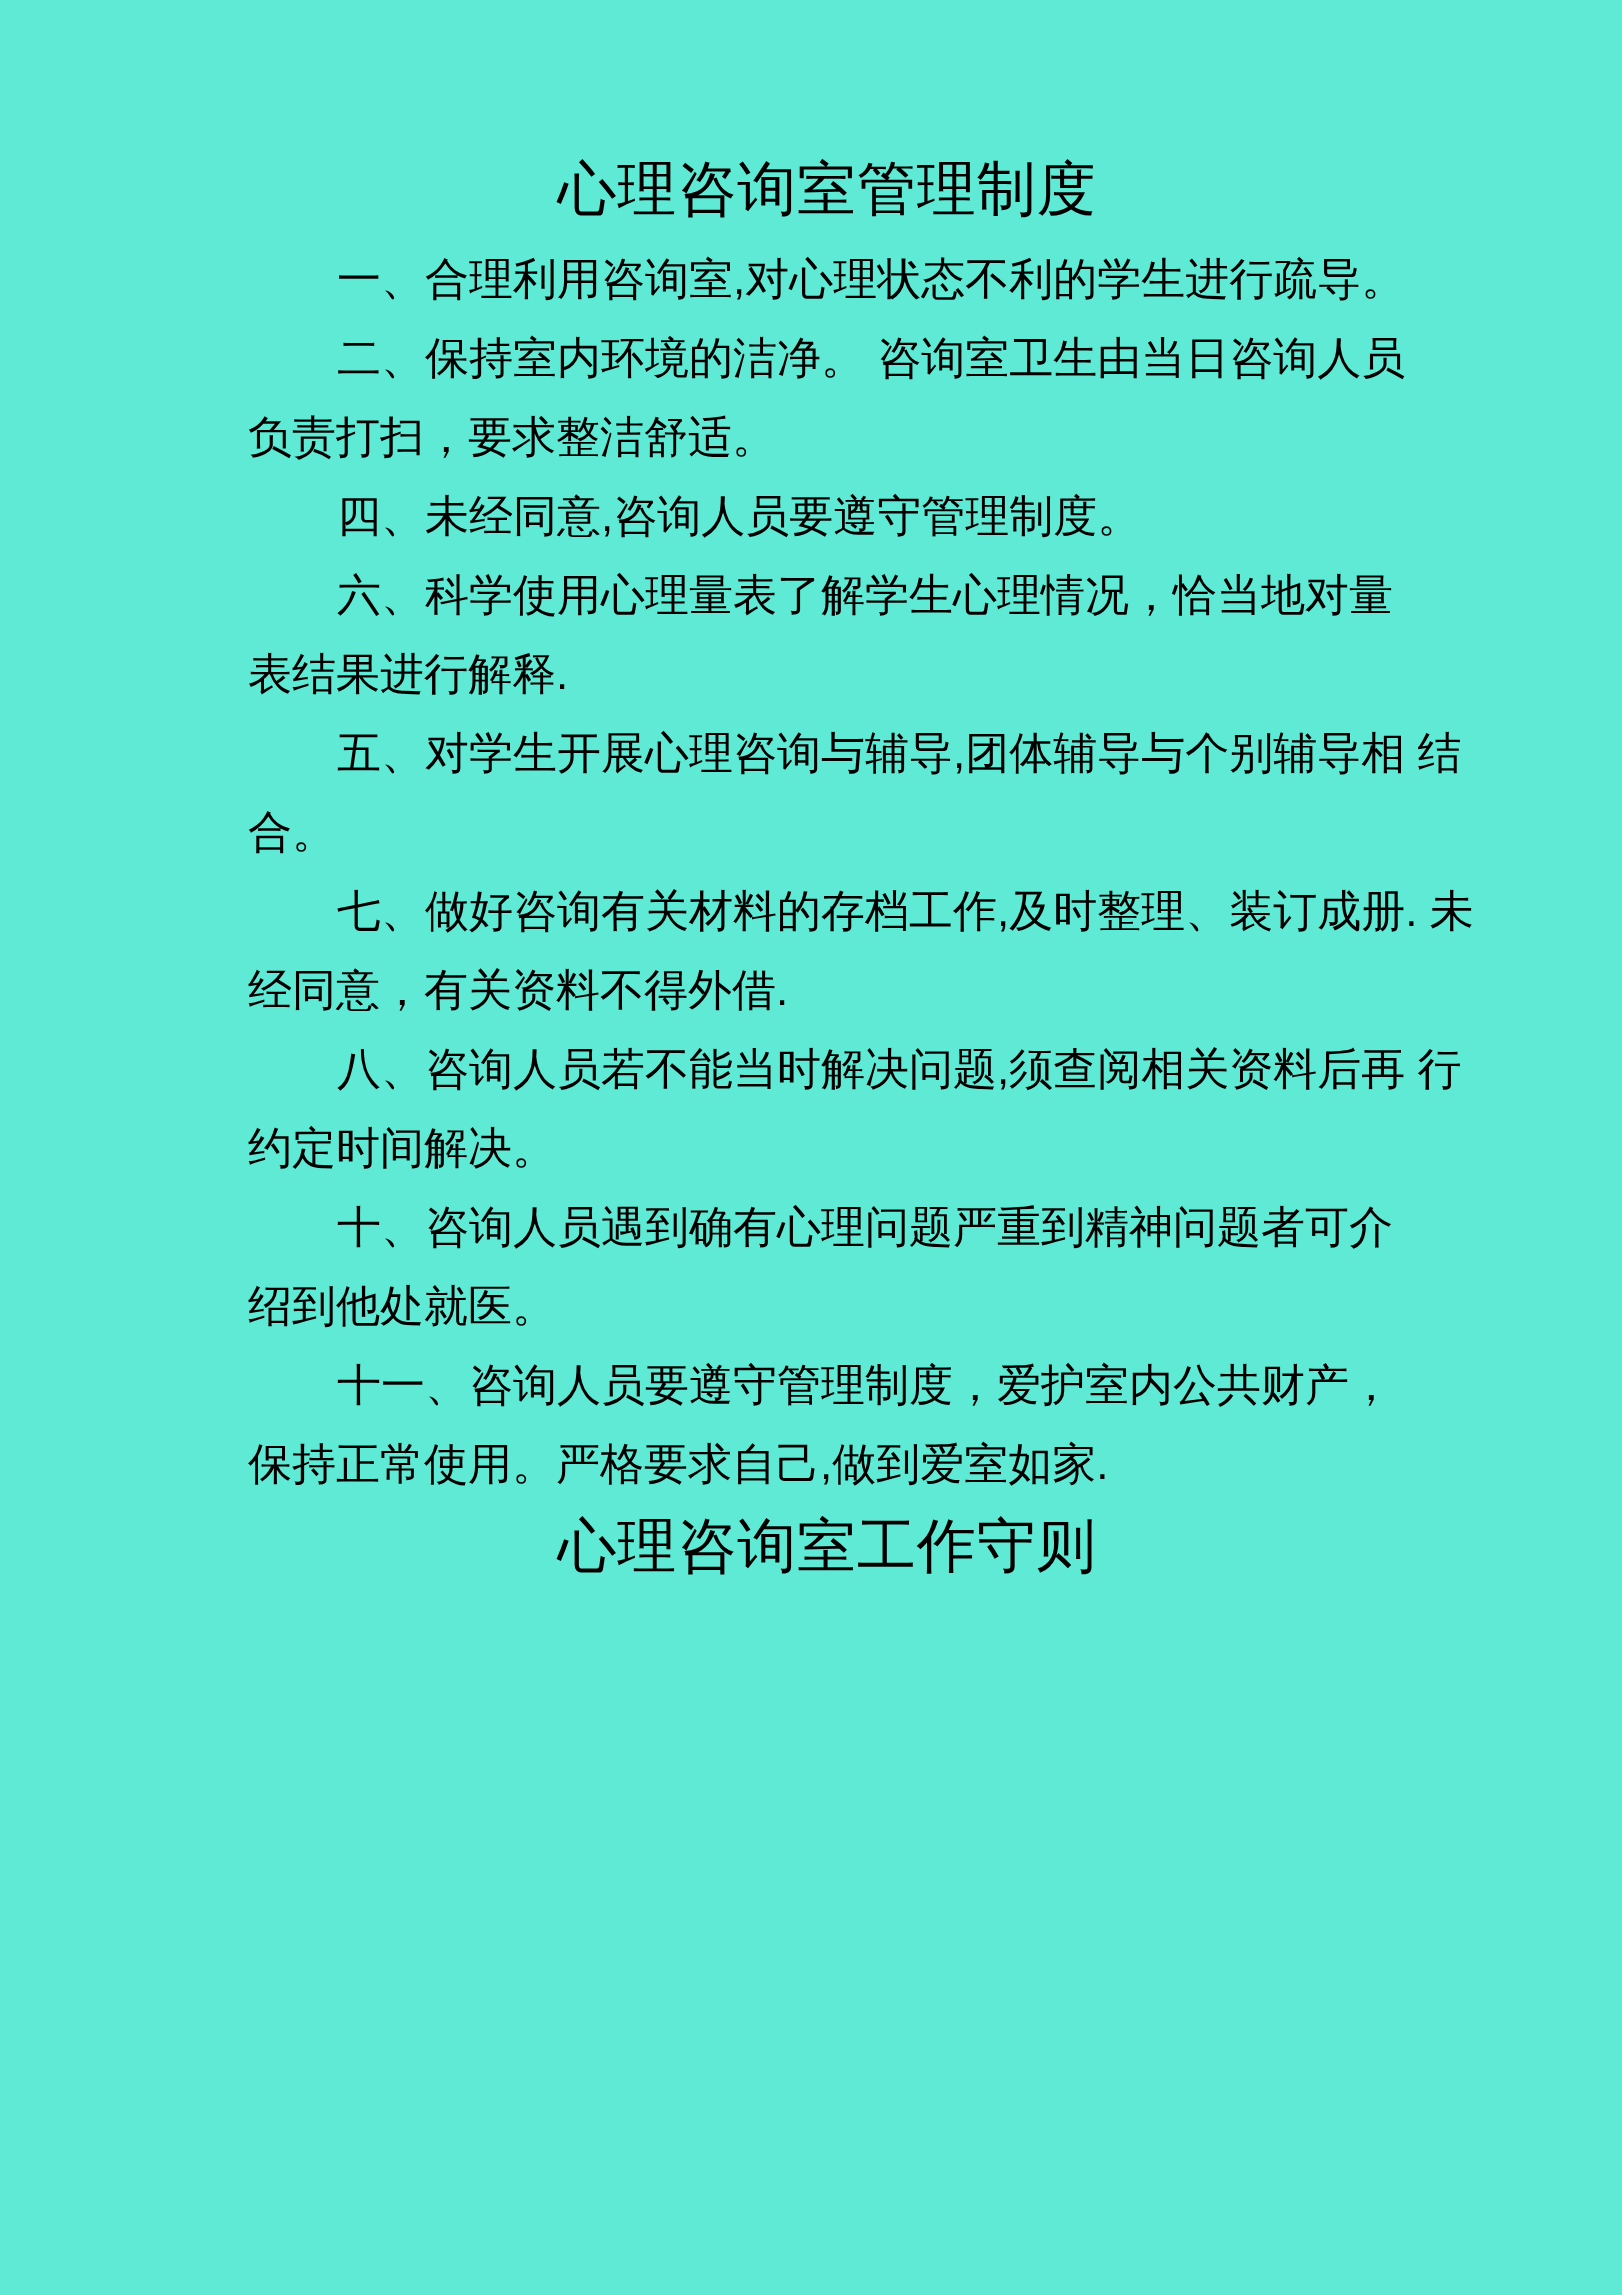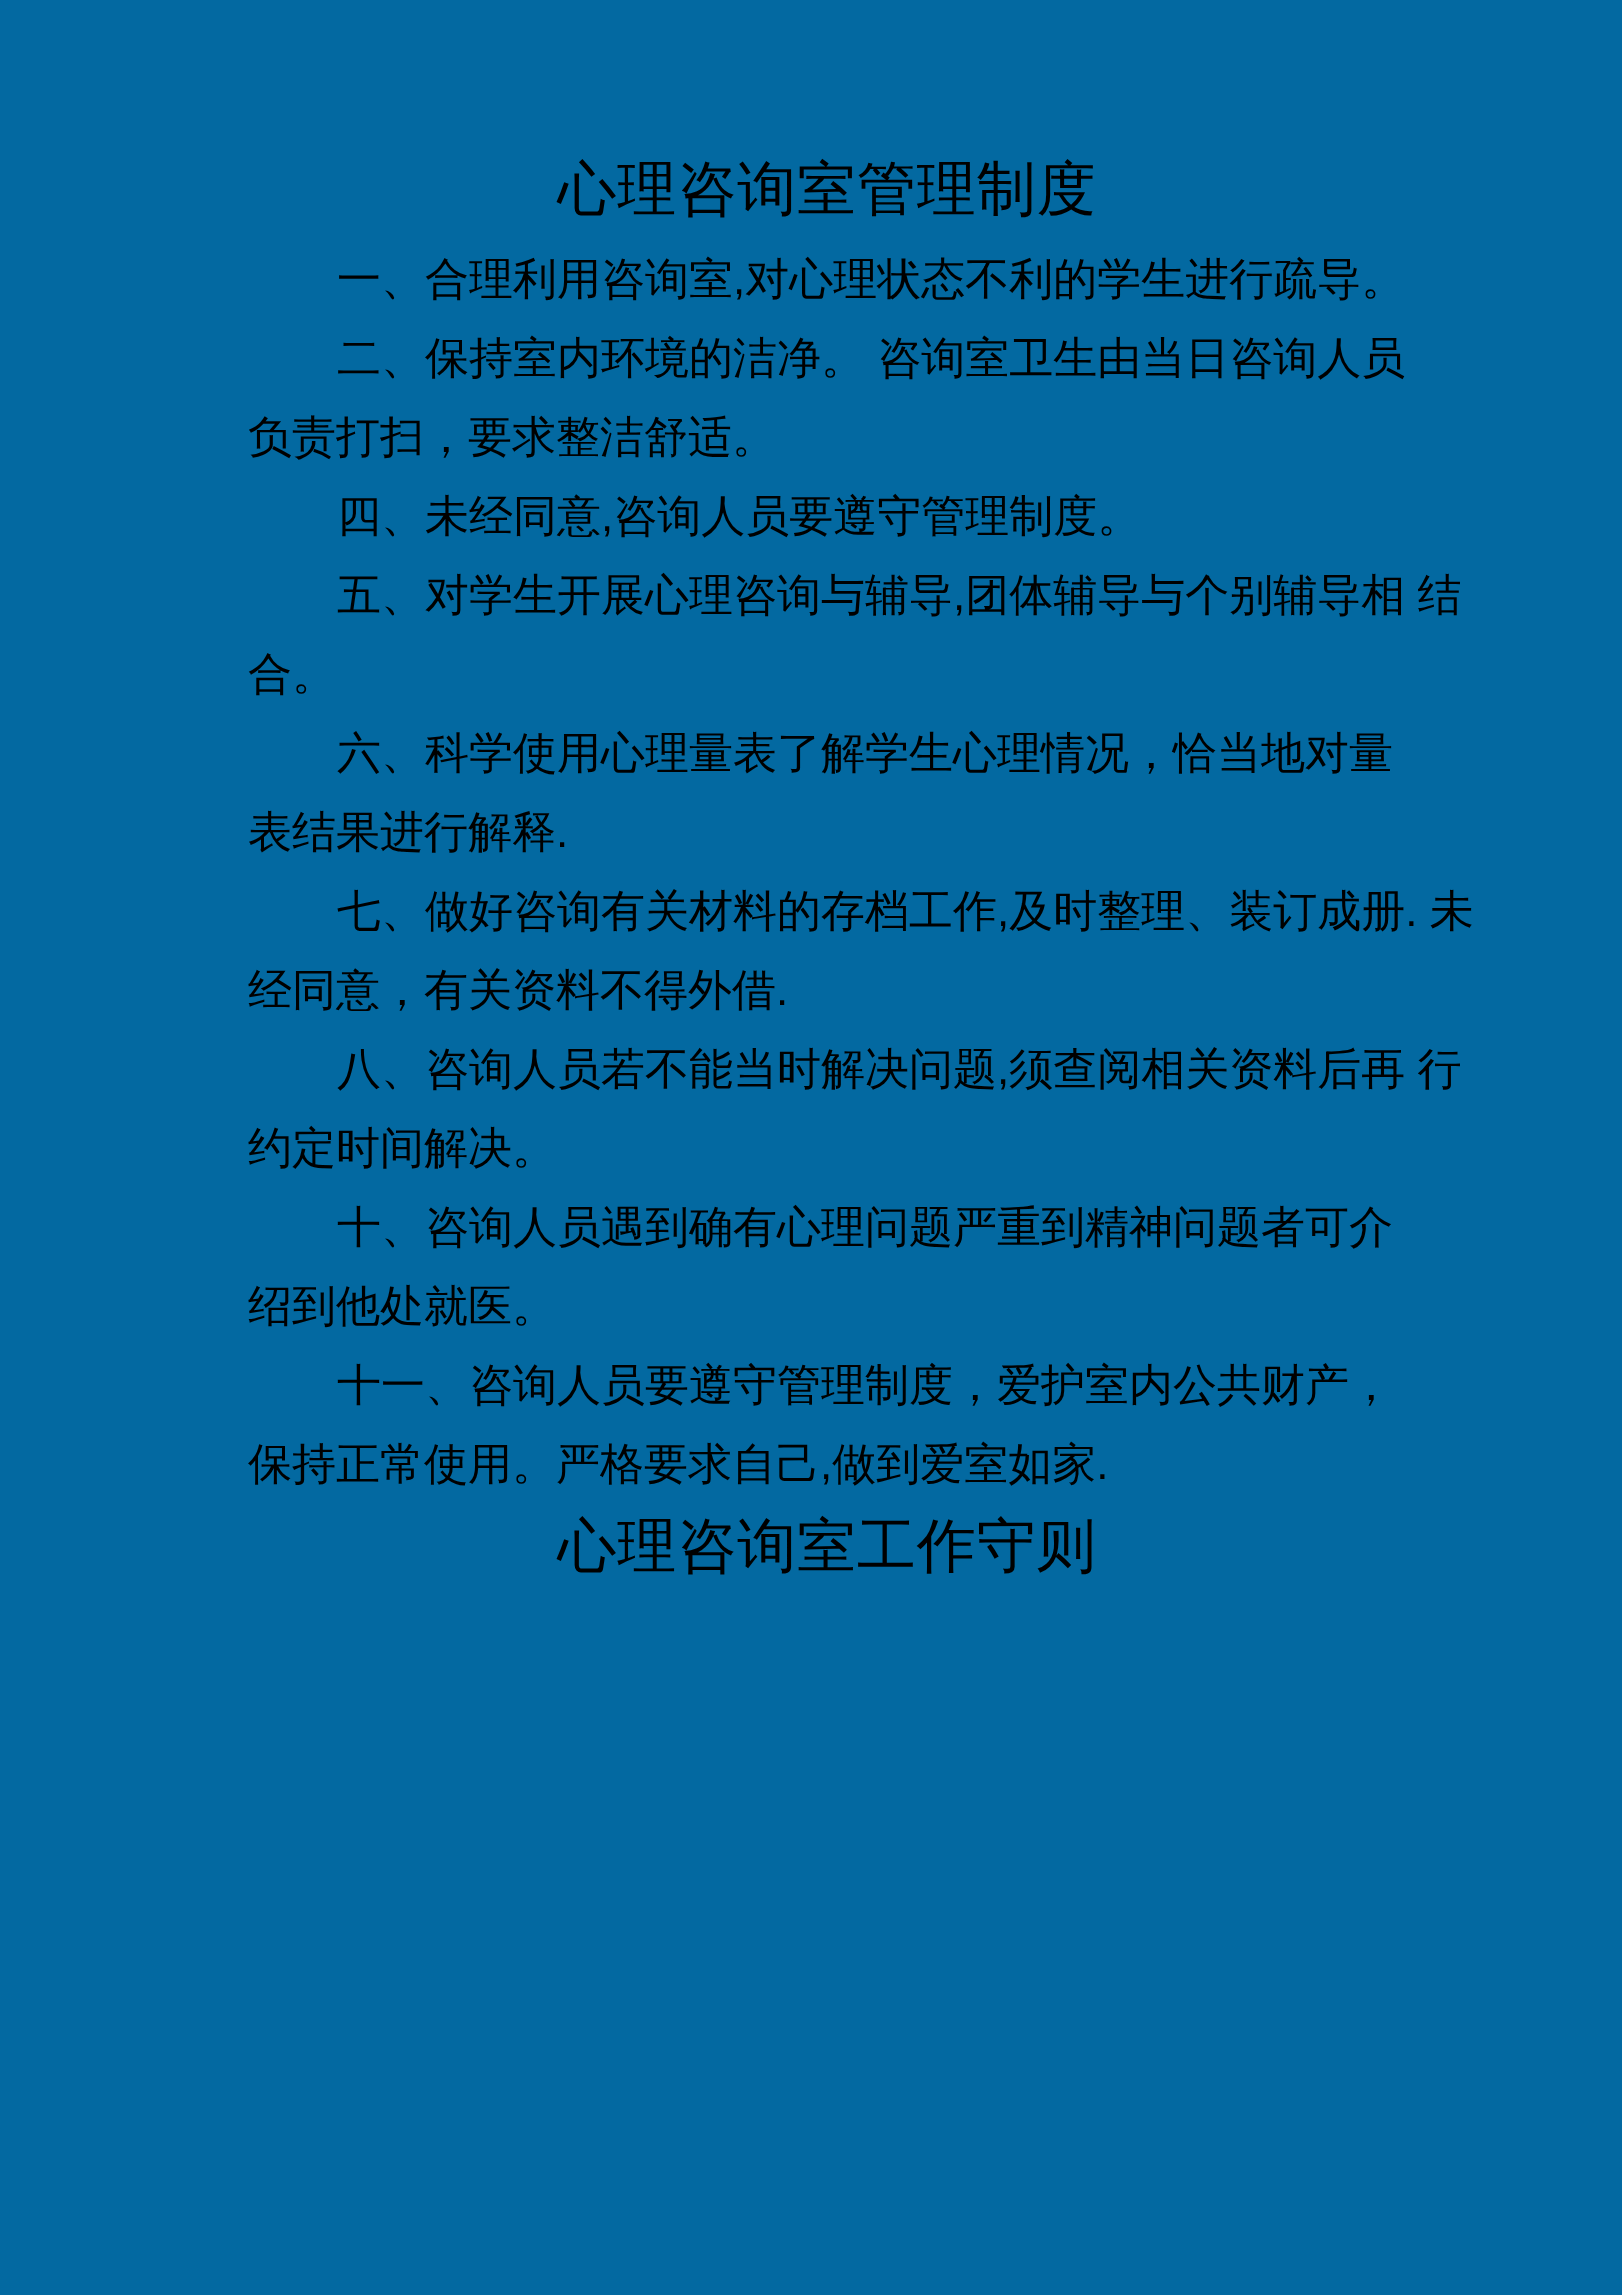--- a/index.html
+++ b/index.html
@@ -9,21 +9,21 @@
   body {
     width: 1623px;
     height: 2295px;
     background: #ffffff;
     font-family: "Liberation Sans", "DejaVu Sans", sans-serif;
   }
   .page {
     position: relative;
     width: 1623px;
     height: 2295px;
-    background: #0369a1;
+    background: #5eead4;
     overflow: hidden;
   }
   .doc {
     position: absolute;
     left: 248px;
     top: 140px;
     width: 1158px;
     color: #000000;
   }
   .doc-title {
@@ -56,24 +56,24 @@
 
 <div class="page">
   <div class="doc">
 
     <h1 class="doc-title">心理咨询室管理制度</h1>
 
     <p class="para">一、合理利用咨询室,对心理状态不利的学生进行疏导。</p>
     <p class="para">二、保持室内环境的洁净。 咨询室卫生由当日咨询人员
 负责打扫，要求整洁舒适。</p>
     <p class="para">四、未经同意,咨询人员要遵守管理制度。</p>
+    <p class="para">六、科学使用心理量表了解学生心理情况，恰当地对量
+表结果进行解释.</p>
     <p class="para">五、对学生开展心理咨询与辅导,团体辅导与个别辅导相 结
 合。</p>
-    <p class="para">六、科学使用心理量表了解学生心理情况，恰当地对量
-表结果进行解释.</p>
     <p class="para">七、做好咨询有关材料的存档工作,及时整理、装订成册. 未
 经同意，有关资料不得外借.</p>
     <p class="para">八、咨询人员若不能当时解决问题,须查阅相关资料后再 行
 约定时间解决。</p>
     <p class="para">十、咨询人员遇到确有心理问题严重到精神问题者可介
 绍到他处就医。</p>
     <p class="para">十一、咨询人员要遵守管理制度，爱护室内公共财产，
 保持正常使用。严格要求自己,做到爱室如家.</p>
 
     <h1 class="doc-title second">心理咨询室工作守则</h1>

